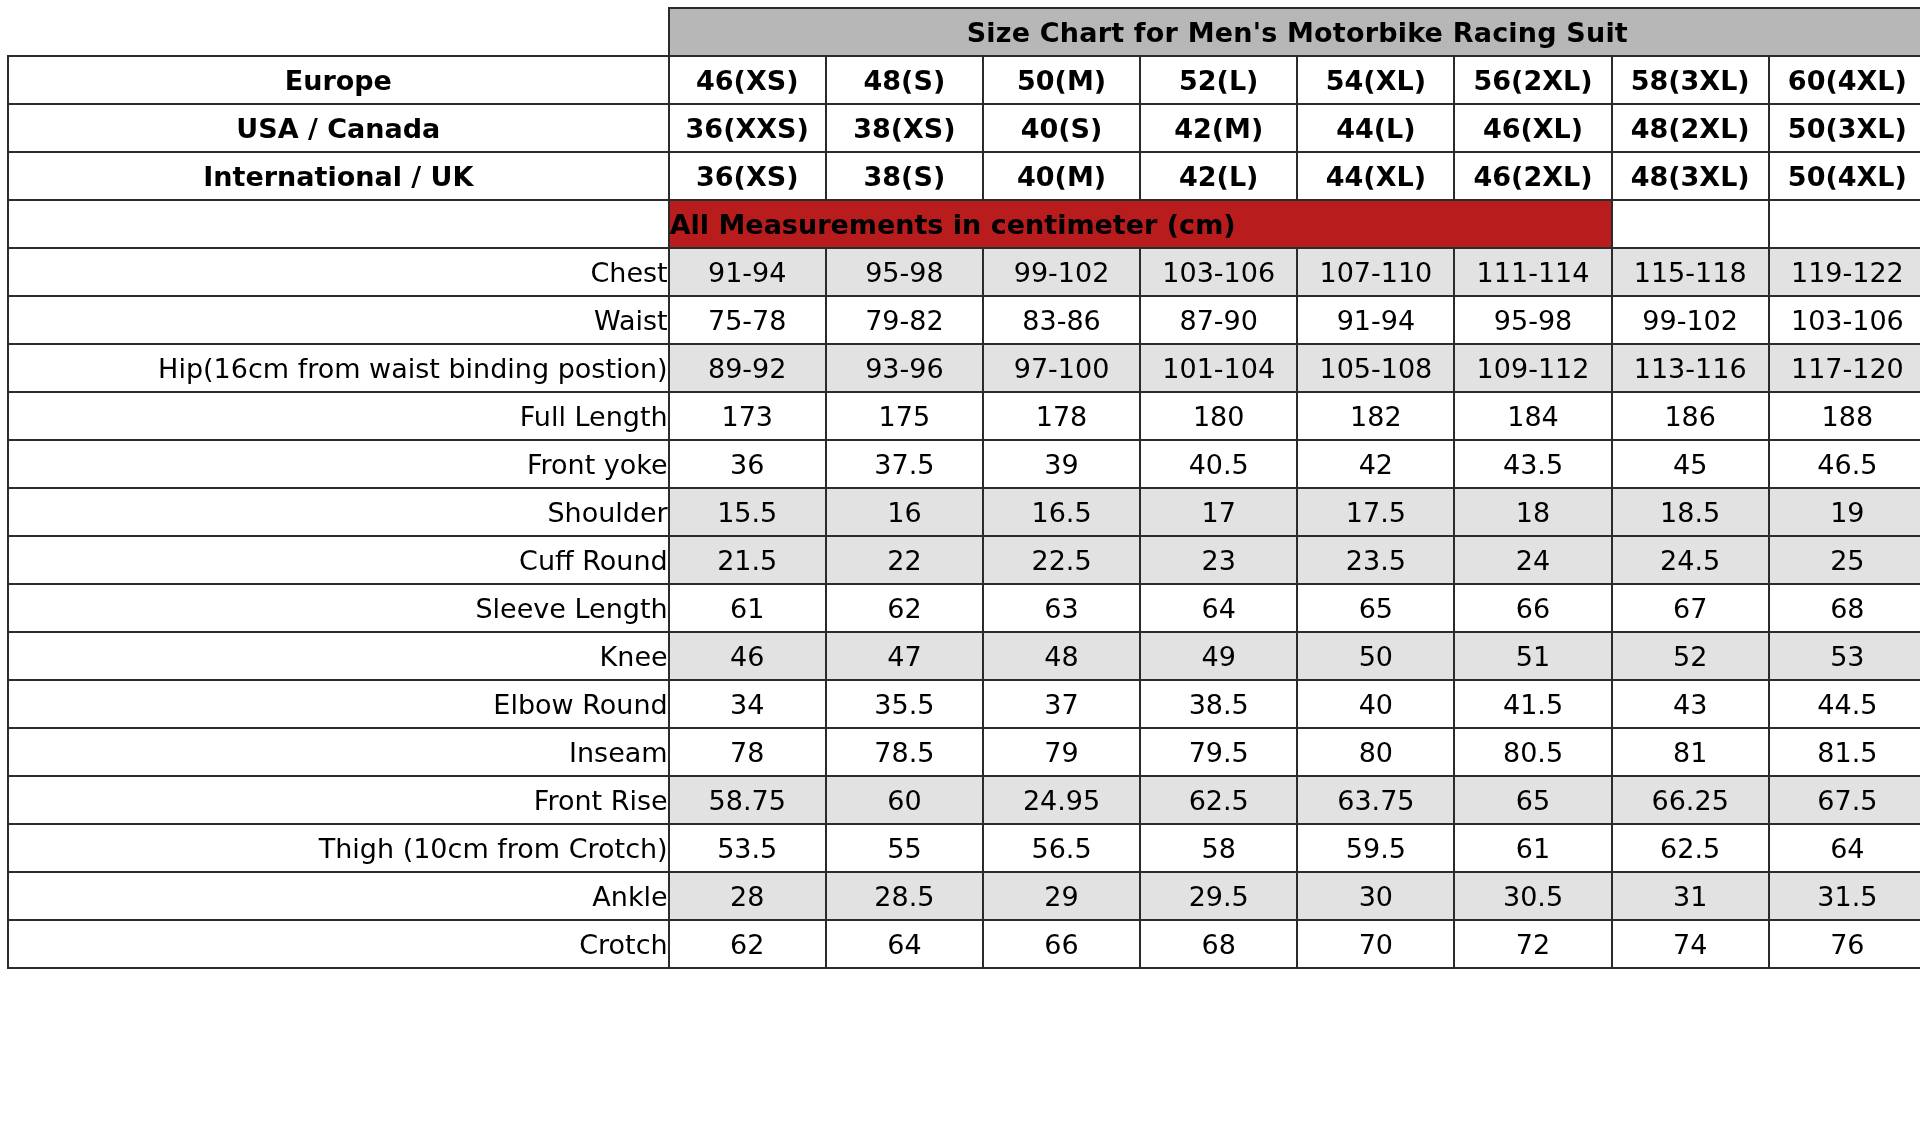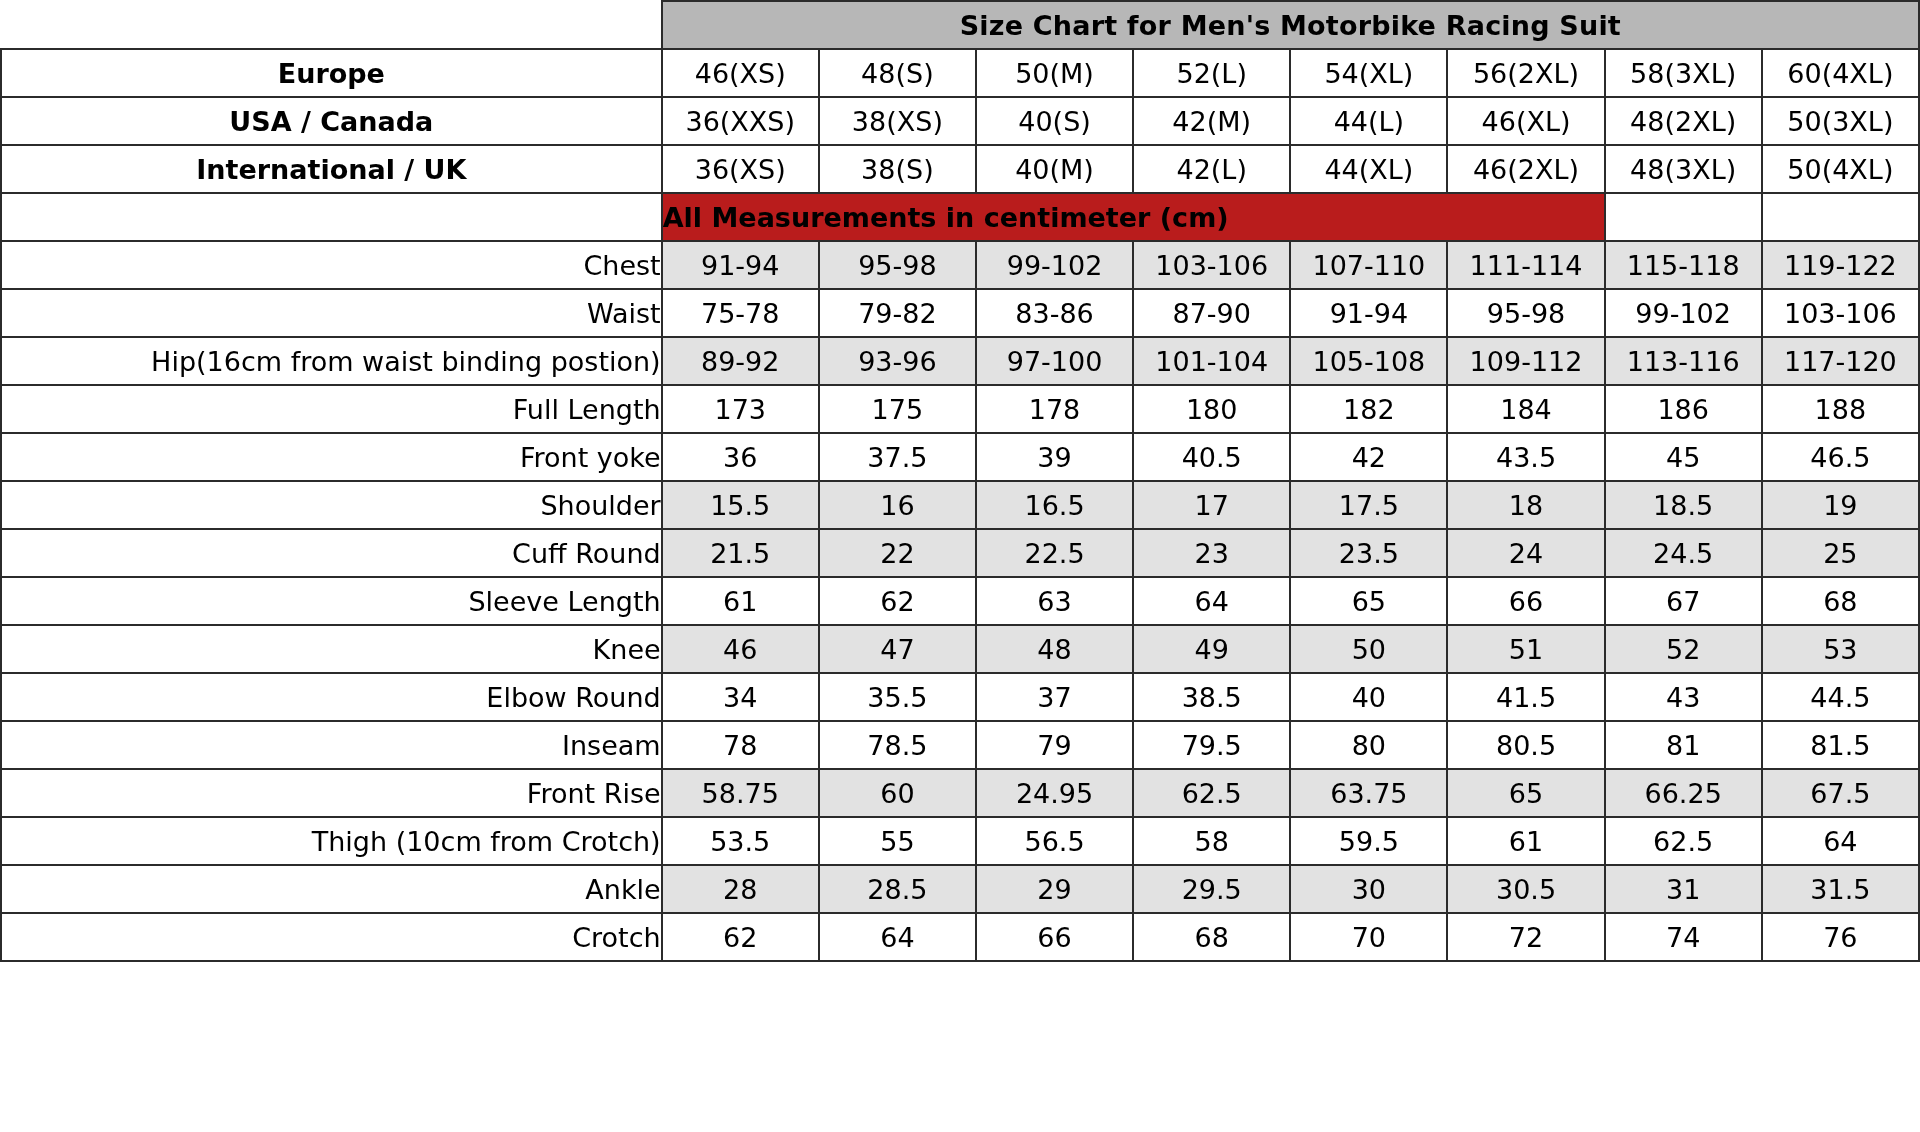--- a/index.html
+++ b/index.html
@@ -9,21 +9,21 @@
   }
   body {
     width: 1920px;
     height: 1132px;
     font-family: "DejaVu Sans", sans-serif;
     overflow: hidden;
   }
   .chart-wrap {
     width: 1920px;
     box-sizing: border-box;
-    padding: 0;
+    padding: 7px;
   }
   table.size-chart {
     border-collapse: collapse;
     width: 1920px;
     table-layout: fixed;
   }
   table.size-chart td, table.size-chart th {
     border: 2px solid #2b2b2b;
     padding: 0;
     font-size: 27px;
@@ -55,21 +55,21 @@
   
   .region-label {
     text-align: center;
     font-weight: bold;
     font-size: 32px;
     background: #ffffff;
     height: 54px;
   }
   .region-val {
     text-align: center;
-    font-weight: normal;
+    font-weight: bold;
     font-size: 32px;
     background: #ffffff;
     height: 54px;
   }
   
   .note-cell {
     text-align: left;
     font-weight: bold;
     font-size: 29px;
     background: #b91c1c;

